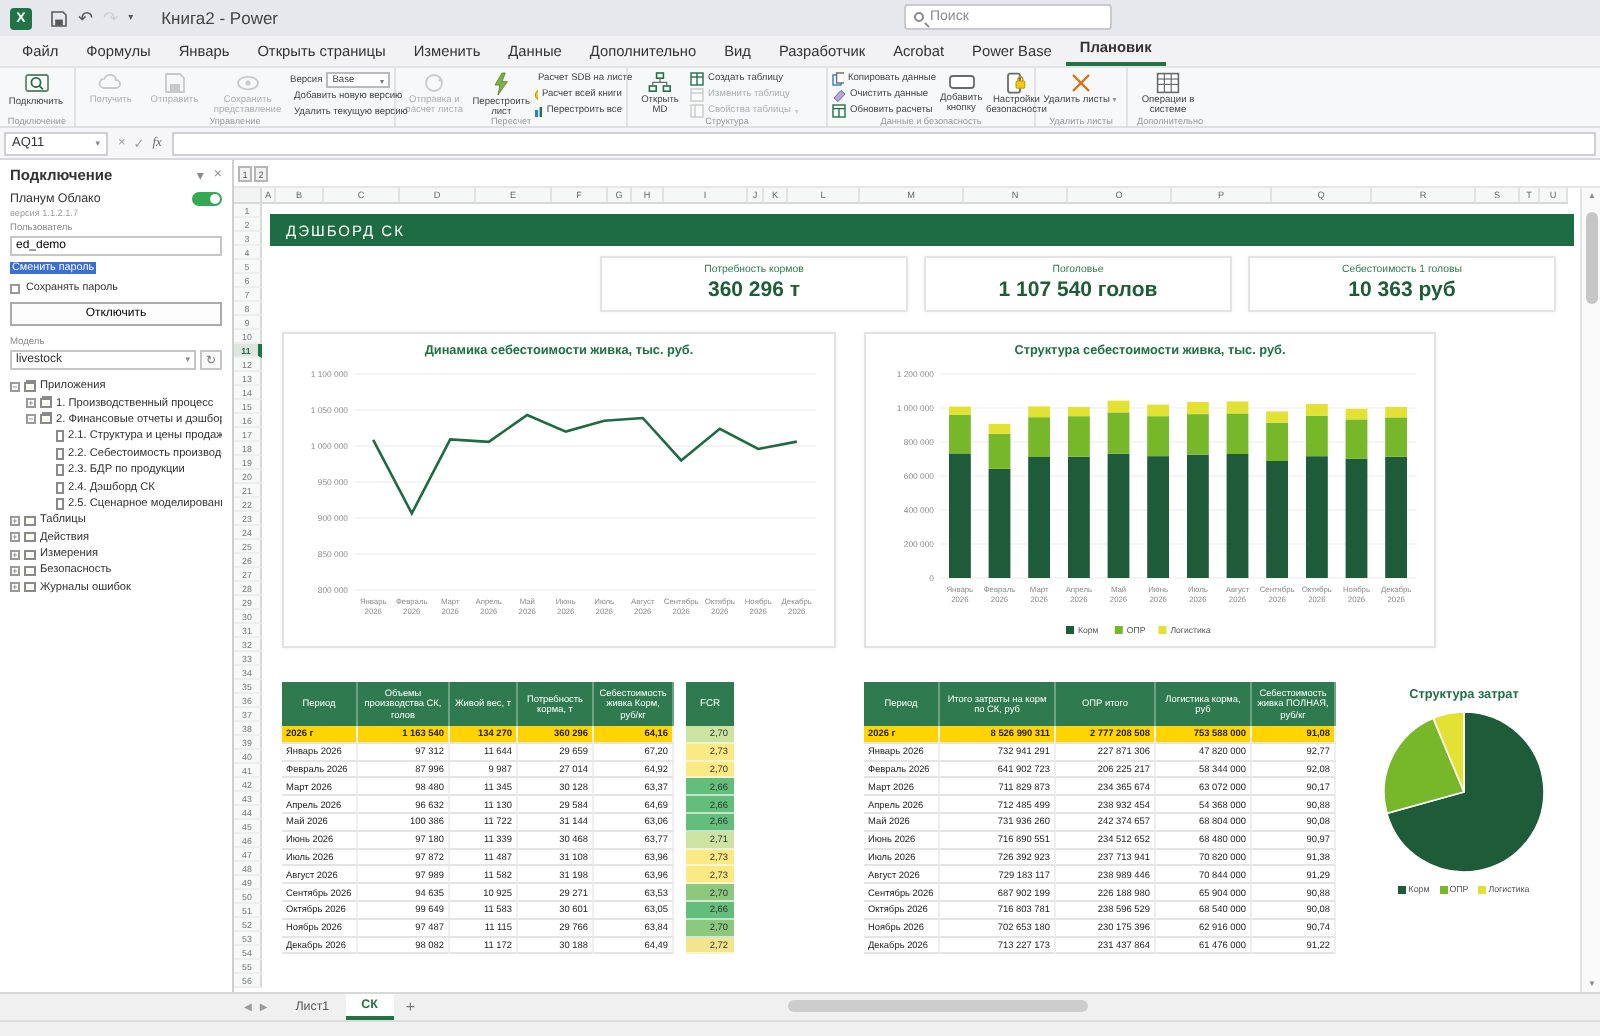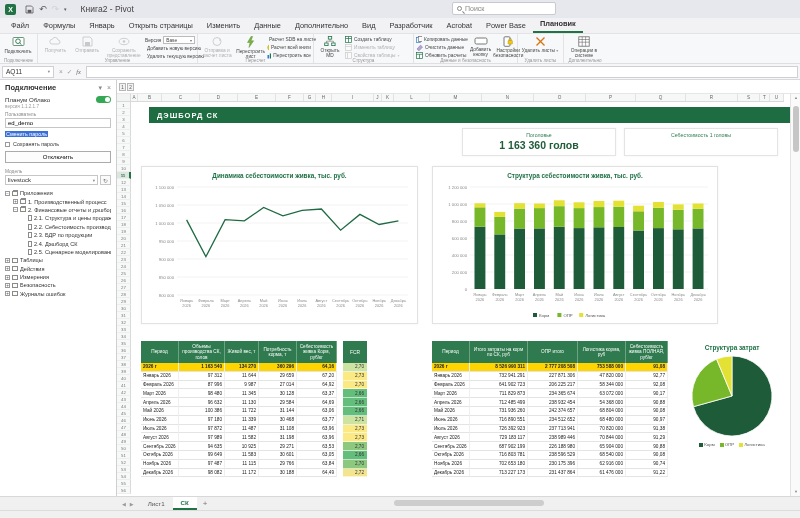--- a/index.html
+++ b/index.html
@@ -86,22 +86,22 @@
           border-bottom:1px solid #d9d9d9;}
   .rowheads{position:absolute;left:117px;top:102px;width:14px;}
   .rowh{height:7px;font-size:4.4px;color:#777;text-align:center;border-bottom:1px solid #eee;border-right:1px solid #d9d9d9;
         line-height:7px;background:#f7f8f8;}
   .rowh.sel{background:#dde6de;color:#217346;font-weight:bold;border-right:2px solid #217346;}
   .sheet{position:absolute;left:131px;top:102px;width:659px;height:394px;background:#fff;overflow:hidden;}
   .vscroll{position:absolute;right:0;top:94px;width:10px;height:402px;background:#fafafa;border-left:1px solid #e3e3e3;}
   .vs-arrow{position:absolute;left:0;width:10px;height:8px;font-size:4px;color:#8a8a8a;text-align:center;line-height:8px;}
   .vs-thumb{position:absolute;left:2px;top:12px;width:6px;height:46px;background:#c6c6c6;border-radius:3px;}
   
-  .dash-header{position:absolute;left:18px;top:5px;width:652px;height:16px;background:#1e6c41;color:#fff;font-size:7.5px;
-               font-weight:bold;letter-spacing:1px;display:flex;align-items:center;padding-left:8px;}
+  .dash-header{position:absolute;left:4px;top:5px;width:652px;height:16px;background:#1e6c41;color:#fff;font-size:7.5px;
+               font-weight:normal;letter-spacing:1px;display:flex;align-items:center;padding-left:8px;}
   .kpi{position:absolute;top:26px;width:154px;height:28px;background:#fff;border:1px solid #e4e4e4;
        box-shadow:0 0 2px rgba(0,0,0,.06);text-align:center;}
   .kpi .lab{font-size:5.2px;color:#2e7d4f;margin-top:3px;}
   .kpi .val{font-size:10.5px;font-weight:bold;color:#1f5c38;margin-top:1px;}
   .chart-card{position:absolute;top:64px;background:#fff;border:1px solid #e2e2e2;box-shadow:0 0 2px rgba(0,0,0,.06);}
   .chart-title{font-size:6.4px;font-weight:bold;color:#1e7145;text-align:center;padding-top:5px;height:14px;}
   
   .xtable{position:absolute;top:239px;font-size:4.7px;color:#222;}
   .trow{display:flex;}
   .tcell{border-right:1px solid #efefef;border-bottom:1px solid #e4e4e4;padding:0 2px;display:flex;align-items:center;
@@ -142,21 +142,21 @@
     <div class="qat">
       <span class="xl-logo">X</span>
       <svg width="9" height="9">
           <path d="M1 1h5.5L8 2.5V8H1z" fill="none" stroke="#5a5a5a" stroke-width="0.8"></path>
           <rect x="2.6" y="4.8" width="3.8" height="3" fill="#5a5a5a"></rect>
         </svg>
       <span class="g">↶</span>
       <span class="g dis">↷</span>
       <span class="g" style="font-size:5px">▾</span>
     </div>
-    <span class="doc-title">Книга2 - Pivot</span>
+    <span class="doc-title">Книга2 - Power</span>
     <div class="searchbox">
       <span class="mag"></span>
       <span>Поиск</span>
     </div>
   </div>
 
   <div class="rtabs" id="rtabs">
       <span class="rtab">Файл</span>
       <span class="rtab">Формулы</span>
       <span class="rtab">Январь</span>
@@ -572,26 +572,31 @@
       <div class="rowh">52</div>
       <div class="rowh">53</div>
       <div class="rowh">54</div>
       <div class="rowh">55</div>
       <div class="rowh">56</div>
     </div>
 
   <div class="sheet">
     <div class="dash-header">ДЭШБОРД СК</div>
 
+    <div class="kpi" style="left:169px">
+      <div class="lab">Потребность кормов</div>
+        <div class="val">360 296 т</div>
+    </div>
     <div class="kpi" style="left:331px">
       <div class="lab">Поголовье</div>
-        <div class="val">1 163 360 голов</div>
+        <div class="val">1 107 540 голов</div>
     </div>
     <div class="kpi" style="left:493px">
       <div class="lab">Себестоимость 1 головы</div>
+        <div class="val">10 363 руб</div>
     </div>
 
     <div class="chart-card" style="left:10px;width:277px;height:158px">
       <div class="chart-title">Динамика себестоимости живка, тыс. руб.</div>
       <svg id="linechart" width="269" height="140" style="margin:0 auto">
           <line x1="32" y1="6" x2="263" y2="6" stroke="#ebebeb" stroke-width="0.6"></line>
           <text x="29" y="7.6" font-size="4.2" fill="#8a8a8a" text-anchor="end">1&nbsp;100&nbsp;000</text>
           <line x1="32" y1="24" x2="263" y2="24" stroke="#ebebeb" stroke-width="0.6"></line>
           <text x="29" y="25.6" font-size="4.2" fill="#8a8a8a" text-anchor="end">1&nbsp;050&nbsp;000</text>
           <line x1="32" y1="42" x2="263" y2="42" stroke="#ebebeb" stroke-width="0.6"></line>

